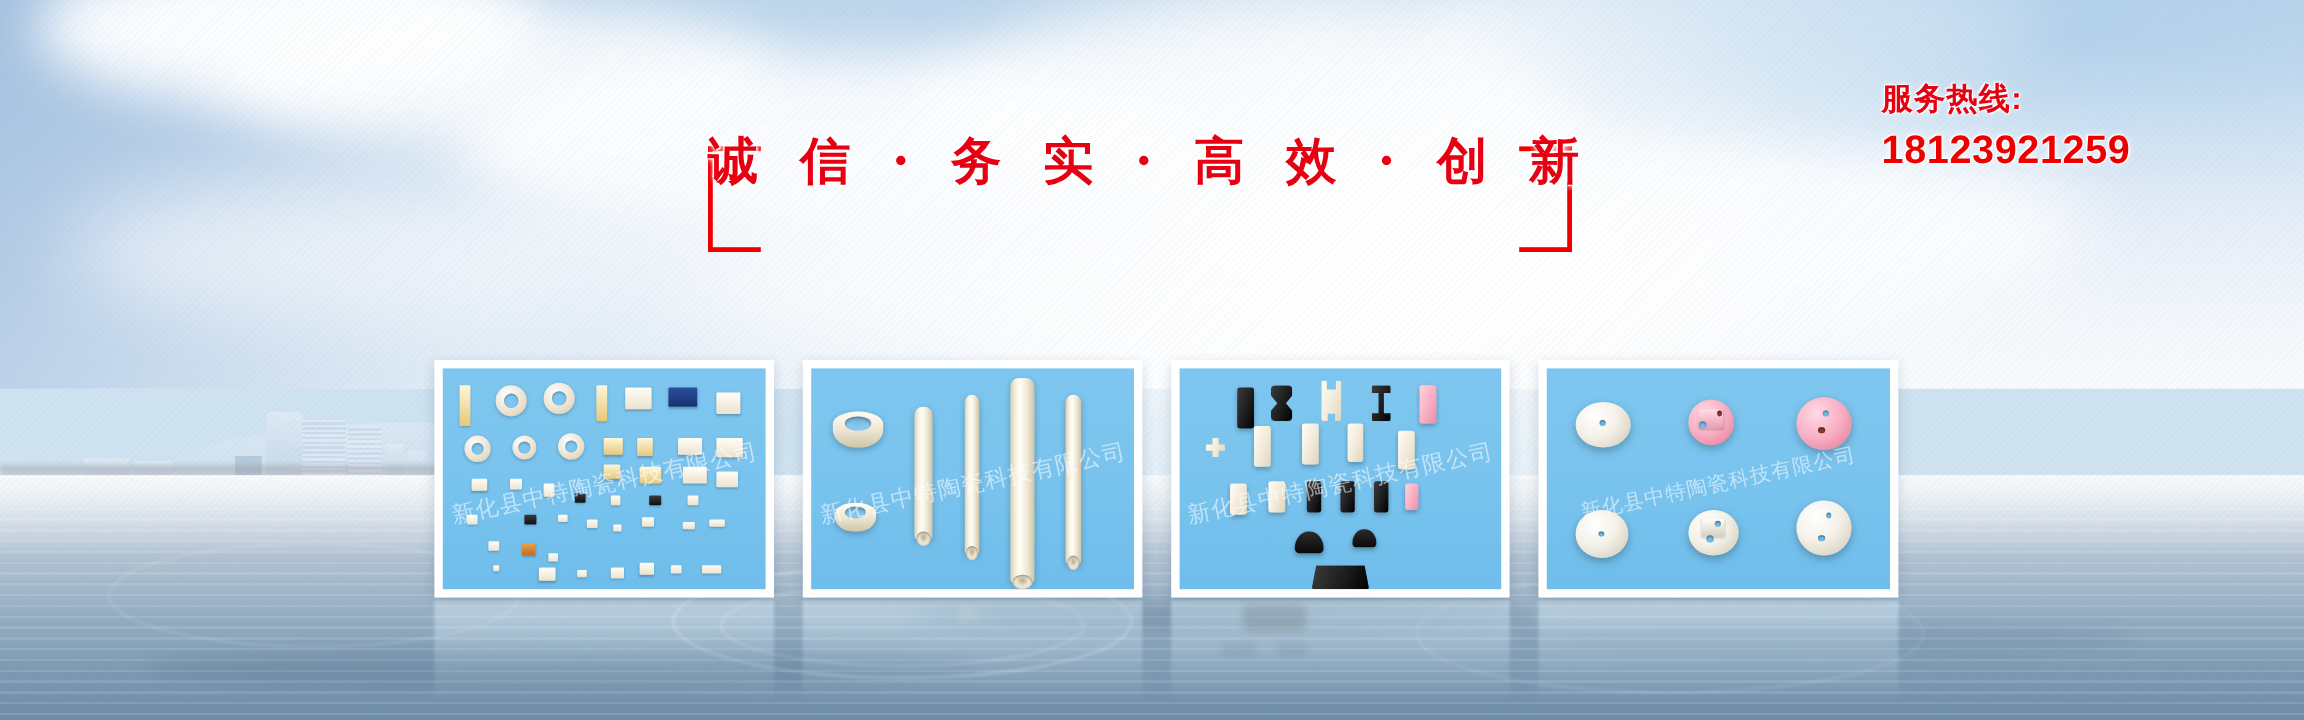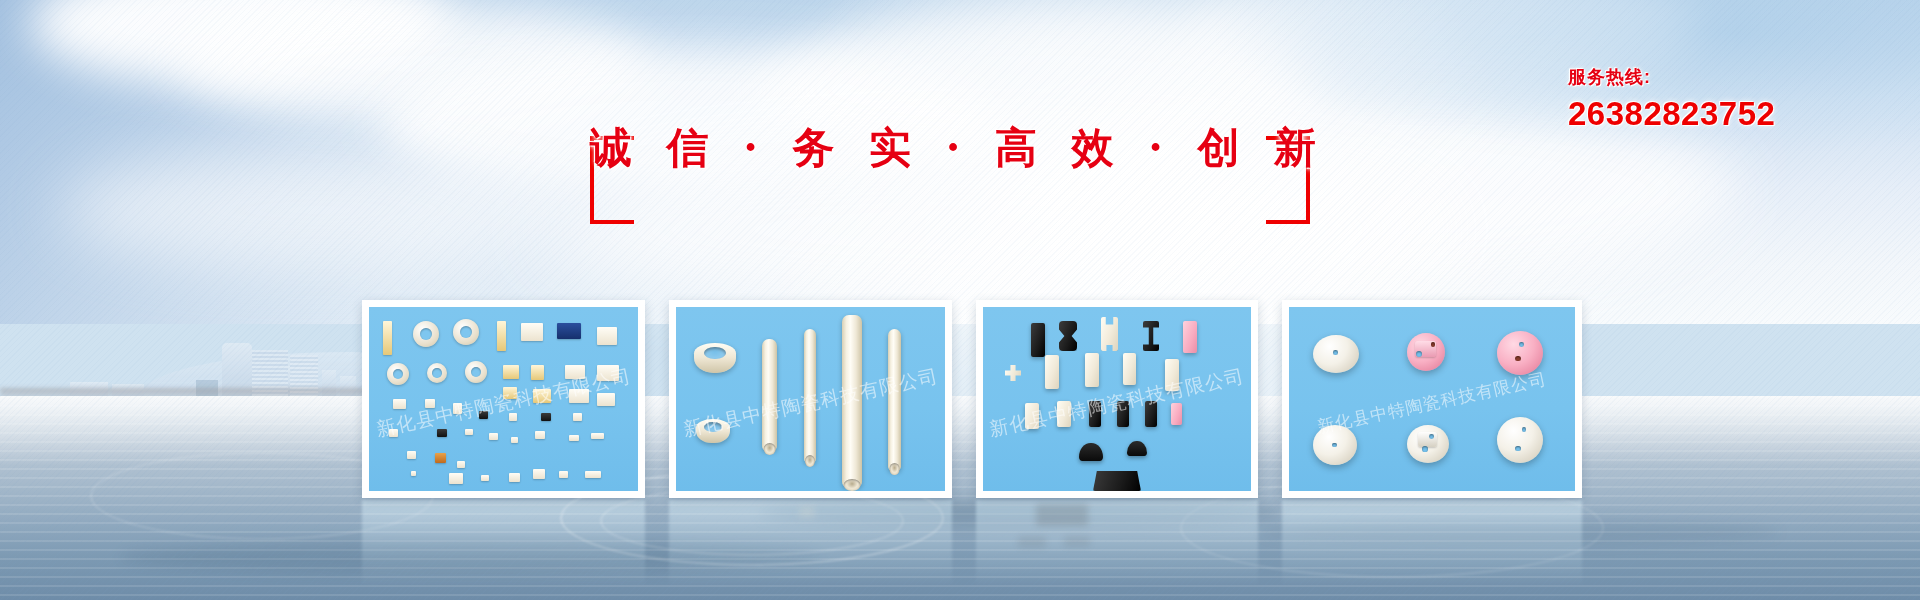--- a/index.html
+++ b/index.html
@@ -91,21 +91,21 @@
   .r4{left:1180px;top:478px;width:420px;height:96px;opacity:.45;}
   .dark-streak{
     position:absolute;background:rgba(56,86,116,.22);filter:blur(7px);border-radius:50%;
   }
   .d1{left:760px;top:500px;width:520px;height:26px;}
   .d2{left:120px;top:540px;width:700px;height:34px;opacity:.7;}
   .d3{left:1260px;top:520px;width:520px;height:24px;opacity:.55;}
 
   
   .slogan{
-    position:absolute;left:590px;top:136px;width:720px;height:88px;
+    position:absolute;left:590px;top:122px;width:720px;height:88px;
   }
   .bracket{position:absolute;top:0;height:88px;width:44px;}
   .bracket i{position:absolute;background:#ef0000;display:block;}
   .bk-left{left:0;}
   .bk-right{right:0;}
   .bk-left .v{left:0;top:0;width:4px;height:88px;}
   .bk-left .t{left:0;top:0;width:44px;height:4px;}
   .bk-left .b{left:0;bottom:0;width:44px;height:4px;}
   .bk-right .v{right:0;top:0;width:4px;height:88px;}
   .bk-right .t{right:0;top:0;width:44px;height:4px;}
@@ -129,21 +129,21 @@
   }
 
   
   .contact{position:absolute;left:1568px;top:52px;width:340px;}
   .contact .line1{
     font-size:25px;font-weight:700;color:#e60012;letter-spacing:1px;
     text-shadow:0 0 2px #fff,0 0 5px #fff,1px 1px 0 #fff,-1px -1px 0 #fff;
     white-space:nowrap;
   }
   .contact .line2{
-    margin-top:13px;font-size:18px;font-weight:700;color:#e60012;letter-spacing:1px;
+    margin-top:13px;font-size:26px;font-weight:700;color:#e60012;letter-spacing:1px;
     text-shadow:0 0 2px #fff,0 0 5px #fff,1px 1px 0 #fff,-1px -1px 0 #fff;
     white-space:nowrap;
   }
   .contact .line3{
     margin-top:6px;font-size:33px;font-weight:700;color:#ee0000;letter-spacing:.5px;
     text-shadow:0 0 2px #fff,0 0 6px #fff,1px 1px 0 #fff,-1px -1px 0 #fff;
     white-space:nowrap;
   }
 
   
@@ -312,21 +312,21 @@
     <div class="bracket bk-right">
       <i class="v"></i>
         <i class="t"></i>
         <i class="b"></i>
     </div>
     <div class="slogan-cn">诚 信 · 务 实 · 高 效 · 创 新</div>
   </div>
 
   <div class="contact">
     <div class="line2">服务热线:</div>
-    <div class="line3">26382823752</div>
+    <div class="line3">18123921259</div>
   </div>
 
   <div class="refl rf1"></div>
   <div class="refl rf2"></div>
   <div class="refl rf3"></div>
   <div class="refl rf4"></div>
   <div class="refl-dark" style="left:976px;width:282px;">
     <div class="rdot" style="left:60px;top:4px;width:52px;height:22px;"></div>
     <div class="rdot" style="left:42px;top:36px;width:28px;height:12px;opacity:.6;"></div>
     <div class="rdot" style="left:88px;top:36px;width:26px;height:11px;opacity:.6;"></div>

